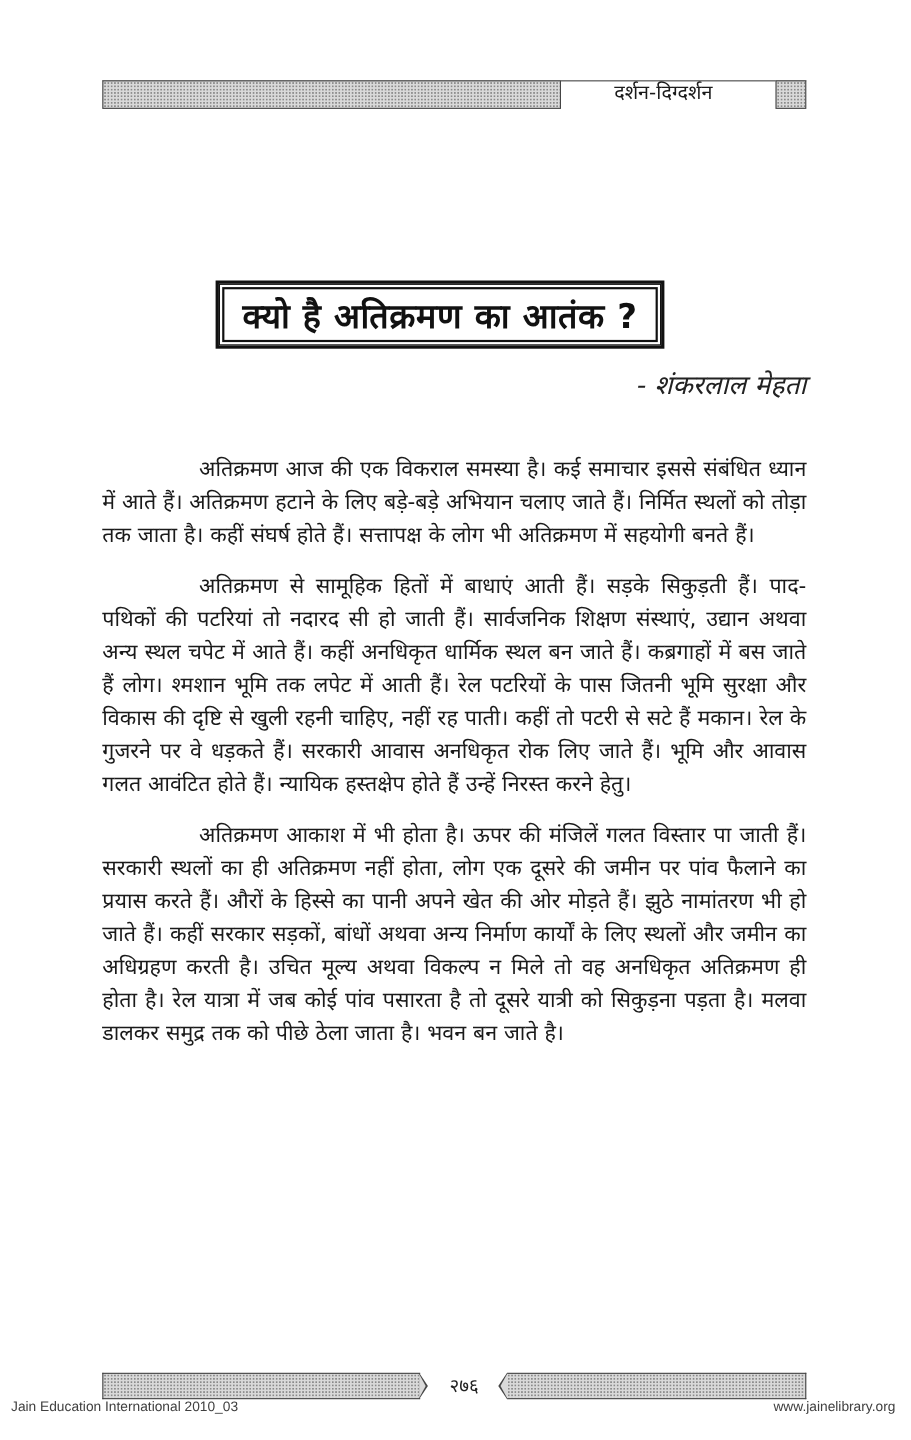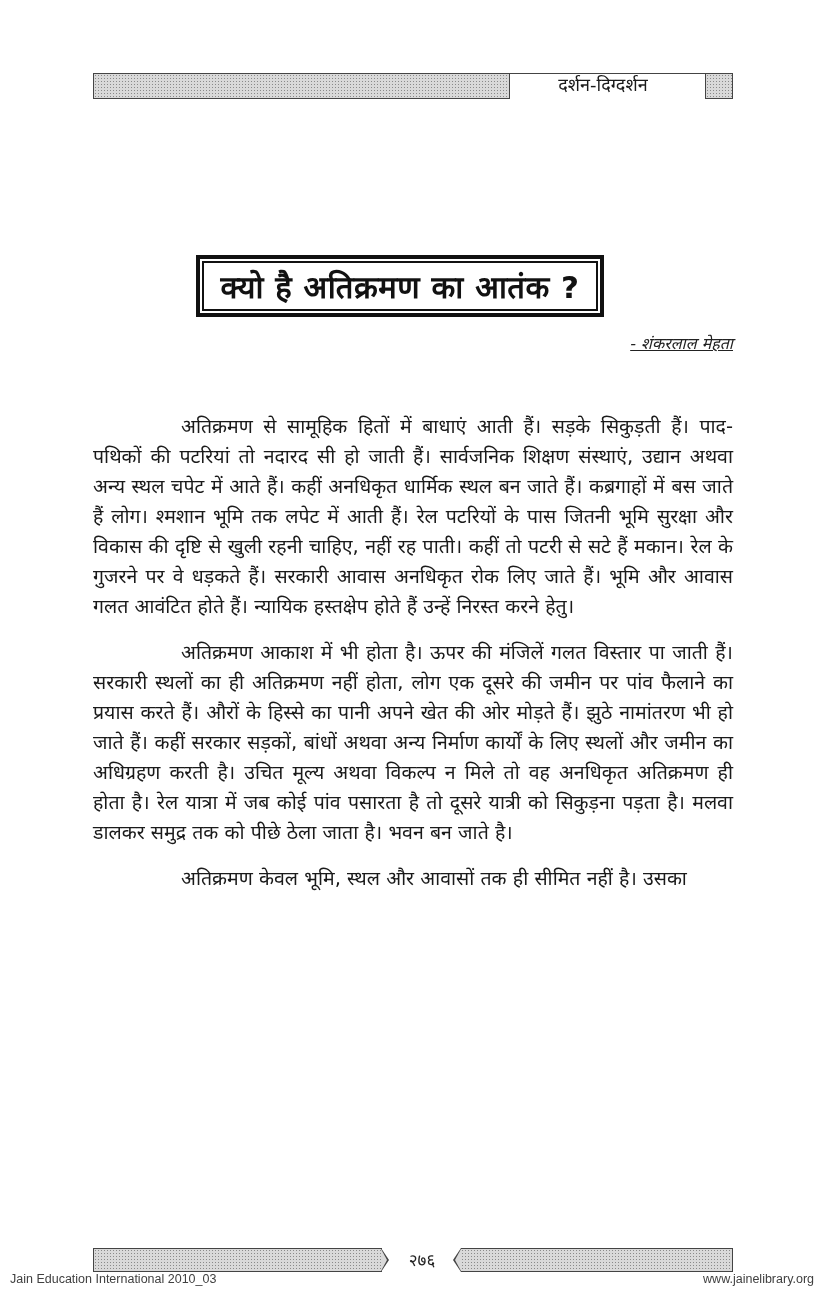--- a/index.html
+++ b/index.html
@@ -20,21 +20,21 @@
     .header .bar-right { position: absolute; left: 612px; top: 0; width: 26px; height: 24px; border: 1px solid #444; }
     .header .topline { position: absolute; left: 0; top: 0; width: 640px; height: 0; border-top: 1px solid #444; }
 
     
     .title-box { position: absolute; left: 196px; top: 255px; width: 408px; height: 62px;
       border: 3px solid #111; padding: 3px; box-sizing: border-box; }
     .title-box .inner { width: 100%; height: 100%; border: 2px solid #111; box-sizing: border-box;
       outline: 1px solid #111; outline-offset: 2px;
       display: flex; align-items: center; justify-content: center;
       font-size: 31px; font-weight: bold; letter-spacing: 0.5px; color: #111; }
-    .author { position: absolute; right: 95px; top: 332px; font-size: 16px; font-style: italic; color: #222; text-decoration: underline; }
+    .author { position: absolute; right: 95px; top: 332px; font-size: 24px; font-style: italic; color: #222; }
 
     
     .content { position: absolute; left: 93px; top: 412px; width: 640px;
       font-size: 19.5px; line-height: 30px; color: #1a1a1a; text-align: justify; }
     .content p { margin: 0 0 16px 0; text-indent: 88px; }
 
     
     .pagebar { position: absolute; left: 93px; top: 1248px; width: 640px; height: 24px; }
     .pagebar .left { position: absolute; left: 0; top: 0; width: 288px; height: 22px;
       border: 1px solid #444; border-right: none; }
@@ -67,23 +67,23 @@
   <div class="title">दर्शन-दिग्दर्शन</div>
   <div class="bar-right dots"></div>
 </div>
 
 <div class="title-box">
   <div class="inner">क्यो है अतिक्रमण का आतंक ?</div>
 </div>
 <div class="author">- शंकरलाल मेहता</div>
 
 <div class="content">
+  <p>अतिक्रमण आज की एक विकराल समस्या है। कई समाचार इससे संबंधित ध्यान में आते हैं। अतिक्रमण हटाने के लिए बड़े-बड़े अभियान चलाए जाते हैं। निर्मित स्थलों को तोड़ा तक जाता है। कहीं संघर्ष होते हैं। सत्तापक्ष के लोग भी अतिक्रमण में सहयोगी बनते हैं।</p>
   <p>अतिक्रमण से सामूहिक हितों में बाधाएं आती हैं। सड़के सिकुड़ती हैं। पाद-पथिकों की पटरियां तो नदारद सी हो जाती हैं। सार्वजनिक शिक्षण संस्थाएं, उद्यान अथवा अन्य स्थल चपेट में आते हैं। कहीं अनधिकृत धार्मिक स्थल बन जाते हैं। कब्रगाहों में बस जाते हैं लोग। श्मशान भूमि तक लपेट में आती हैं। रेल पटरियों के पास जितनी भूमि सुरक्षा और विकास की दृष्टि से खुली रहनी चाहिए, नहीं रह पाती। कहीं तो पटरी से सटे हैं मकान। रेल के गुजरने पर वे धड़कते हैं। सरकारी आवास अनधिकृत रोक लिए जाते हैं। भूमि और आवास गलत आवंटित होते हैं। न्यायिक हस्तक्षेप होते हैं उन्हें निरस्त करने हेतु।</p>
   <p>अतिक्रमण आकाश में भी होता है। ऊपर की मंजिलें गलत विस्तार पा जाती हैं। सरकारी स्थलों का ही अतिक्रमण नहीं होता, लोग एक दूसरे की जमीन पर पांव फैलाने का प्रयास करते हैं। औरों के हिस्से का पानी अपने खेत की ओर मोड़ते हैं। झुठे नामांतरण भी हो जाते हैं। कहीं सरकार सड़कों, बांधों अथवा अन्य निर्माण कार्यों के लिए स्थलों और जमीन का अधिग्रहण करती है। उचित मूल्य अथवा विकल्प न मिले तो वह अनधिकृत अतिक्रमण ही होता है। रेल यात्रा में जब कोई पांव पसारता है तो दूसरे यात्री को सिकुड़ना पड़ता है। मलवा डालकर समुद्र तक को पीछे ठेला जाता है। भवन बन जाते है।</p>
-  <p>अतिक्रमण केवल भूमि, स्थल और आवासों तक ही सीमित नहीं है। उसका</p>
 </div>
 
 <div class="pagebar">
   <div class="left dots"></div>
   <div class="left-tip"></div>
   <div class="left-tip-inner"></div>
   <div class="num">२७६</div>
   <div class="right-tip"></div>
   <div class="right-tip-inner"></div>
   <div class="right dots"></div>

